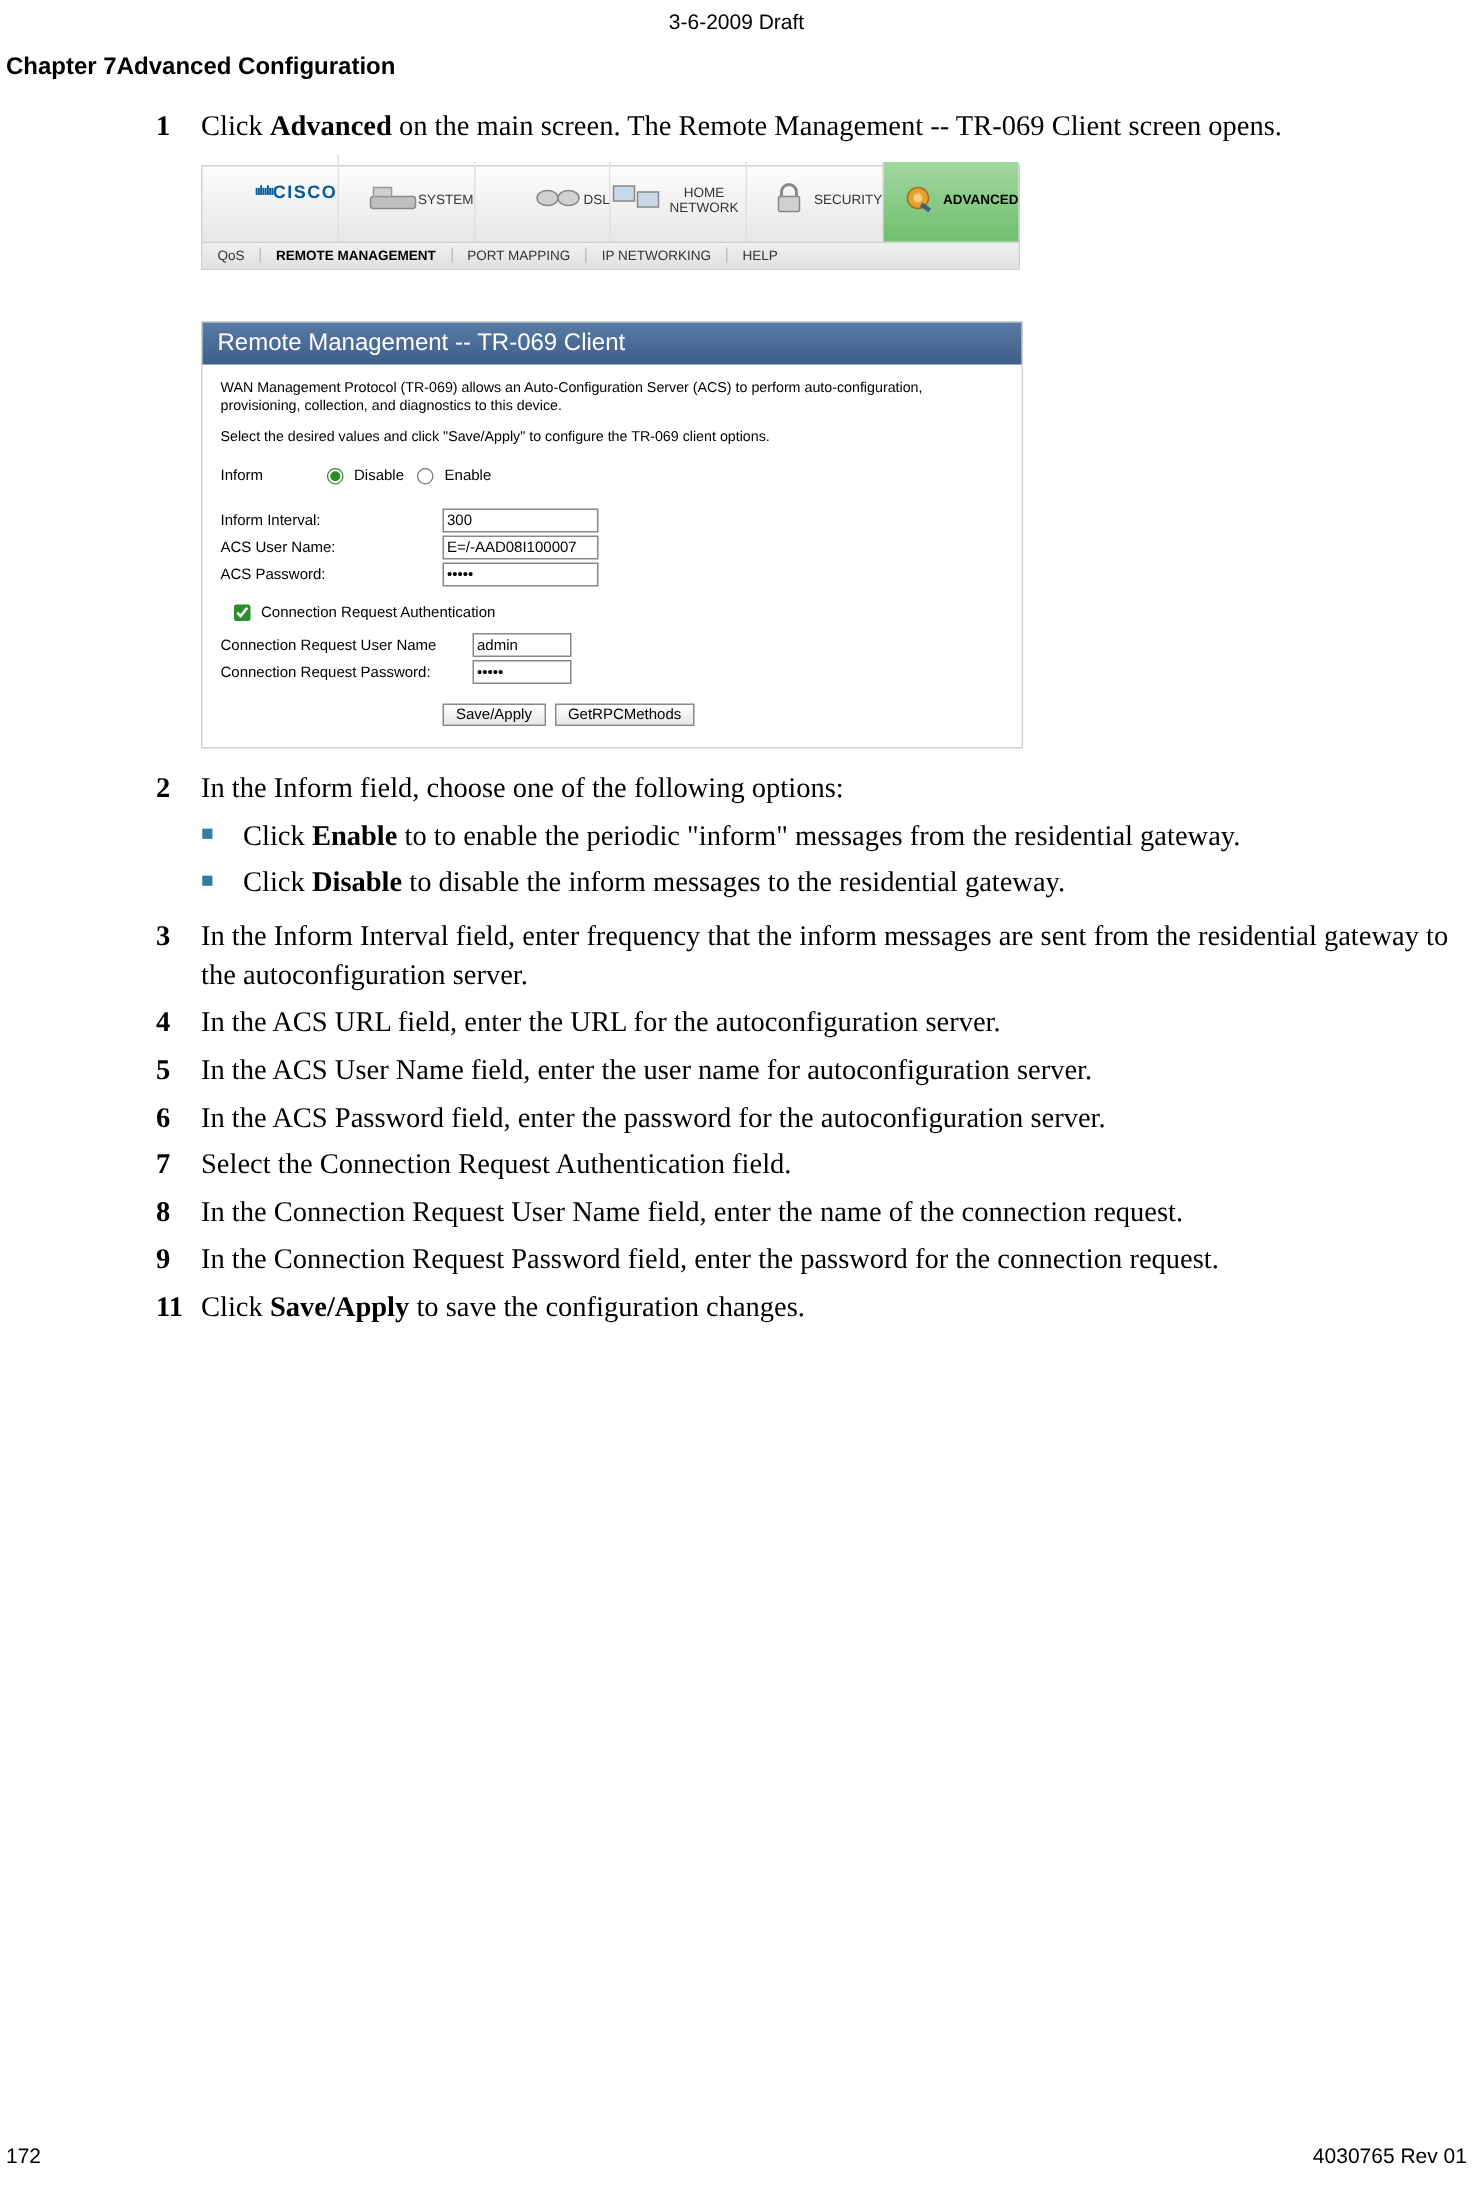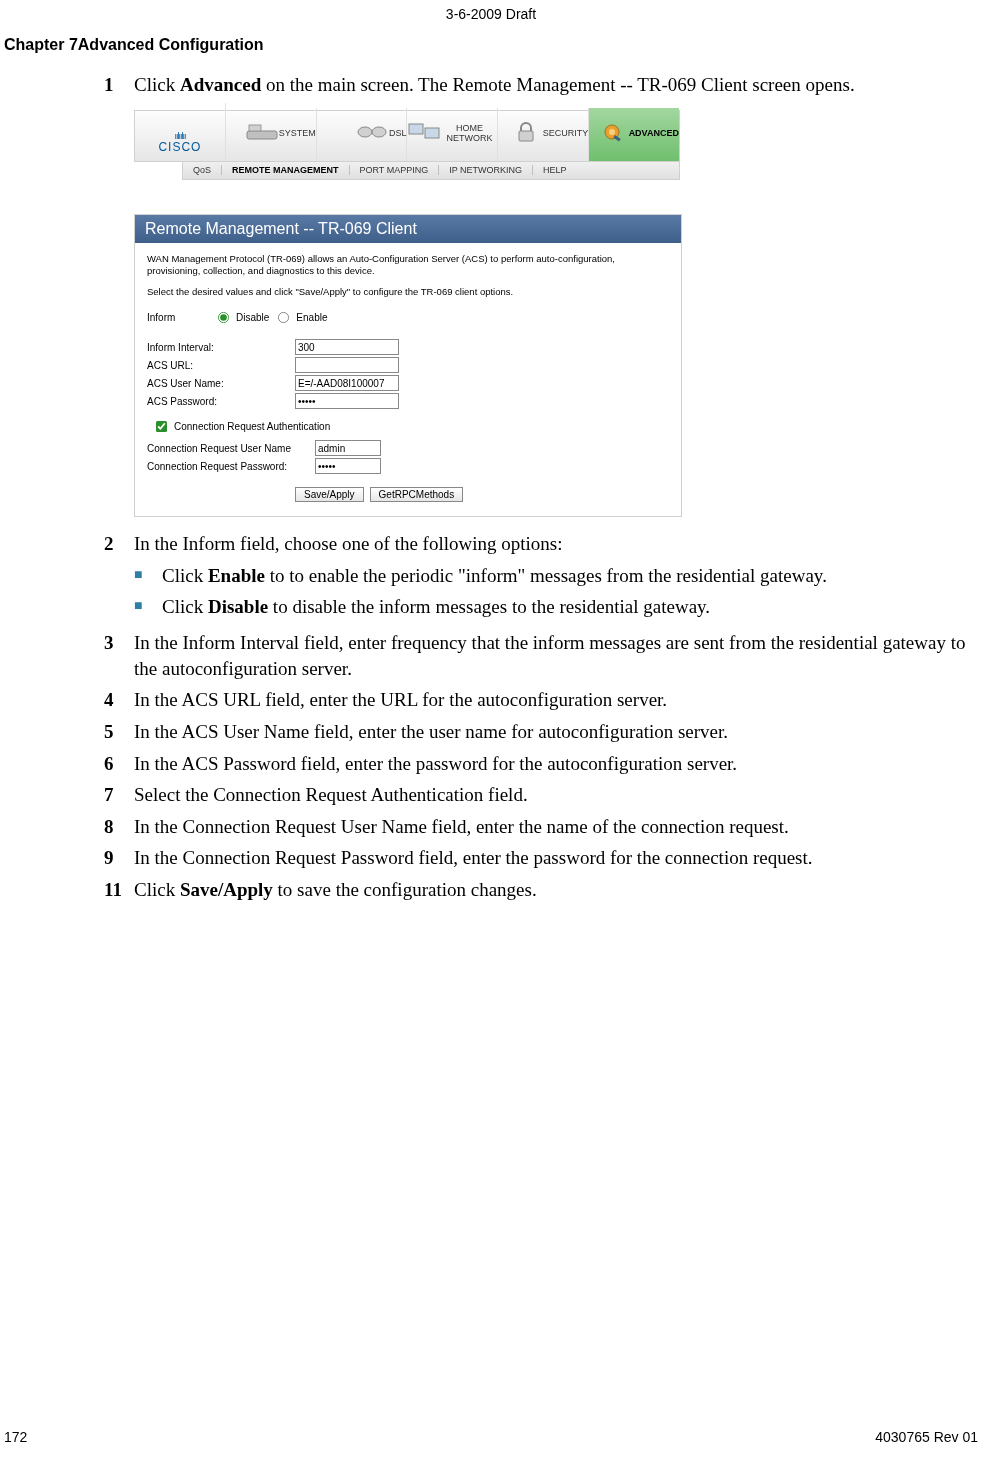--- a/index.html
+++ b/index.html
@@ -86,38 +86,36 @@
     width: 34px;
     height: 26px;
     margin-bottom: 2px;
     display: flex;
     align-items: center;
     justify-content: center;
   }
   .cisco {
     font-size: 12px;
     color: #005a9c;
-    font-weight: normal;
+    font-weight: bold;
     letter-spacing: 1px;
-    flex-direction: column;
     line-height: 1;
     padding-bottom: 8px;
     text-align: center;
   }
   .cisco .bars { font-size: 9px; letter-spacing: -1px; }
   .nav-sub {
     background: linear-gradient(#f0f0f0,#e0e0e0);
     border: 1px solid #d0d0d0;
     border-top: none;
     display: flex;
     font-size: 9px;
     color: #333;
     height: 17px;
     align-items: center;
-    margin-left: 48px;
   }
   .nav-sub span {
     padding: 0 10px;
     border-right: 1px solid #c0c0c0;
   }
   .nav-sub span.active {
     font-weight: bold;
     color: #000;
   }
   .nav-sub span:last-child { border-right: none; }
@@ -316,24 +314,20 @@
             <span>Disable</span>
             <input type="radio" style="margin-left: 4px;">
             <span>Enable</span>
           </div>
 
           <div class="form-row sp">
             <span class="form-label">Inform Interval:</span>
             <span class="form-field"><input type="text" value="300" style=""></span>
           </div>
           <div class="form-row">
-            <span class="form-label">ACS URL:</span>
-            <span class="form-field"><input type="text" value="" style=""></span>
-          </div>
-          <div class="form-row">
             <span class="form-label">ACS User Name:</span>
             <span class="form-field"><input type="text" value="E=/-AAD08I100007" style=""></span>
           </div>
           <div class="form-row">
             <span class="form-label">ACS Password:</span>
             <span class="form-field"><input type="text" value="•••••" style=""></span>
           </div>
 
           <div class="cb-row">
             <input type="checkbox" class="green" checked="" style="">

